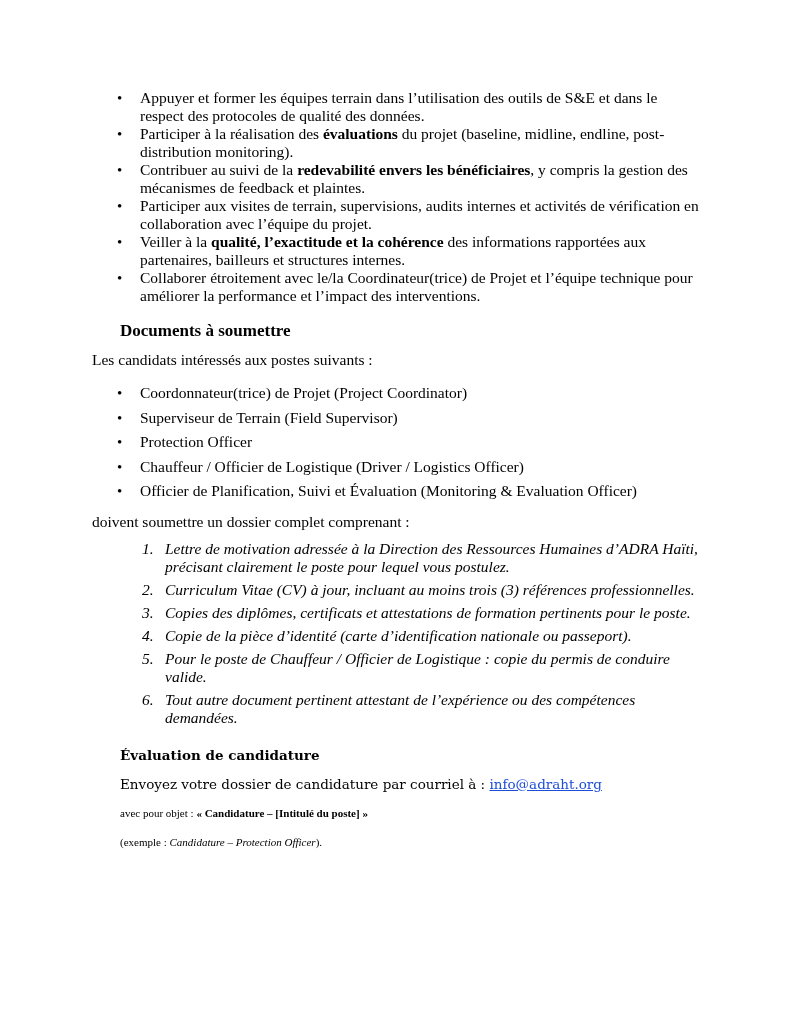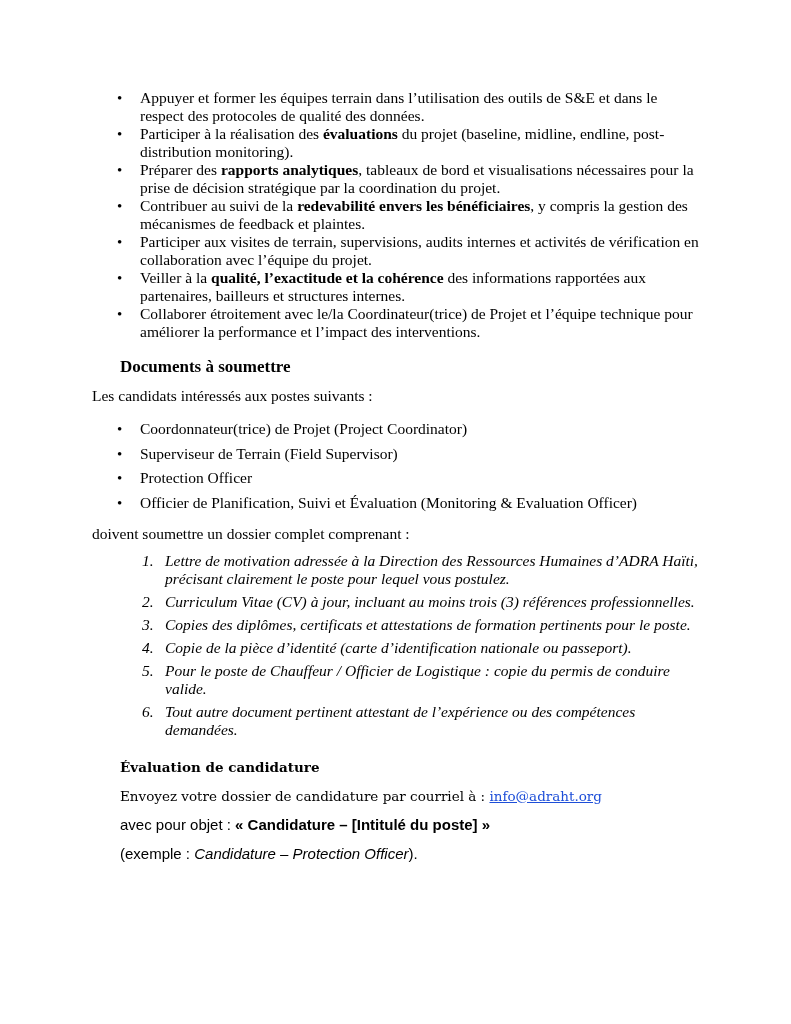--- a/index.html
+++ b/index.html
@@ -49,48 +49,48 @@
   p.intro { margin-top:10px; }
   p.dossier-intro { margin-top:13px; }
 
   .modalites { margin-left:28px; margin-top:20px; }
   .modalites h3 {
     font-family:"DejaVu Serif", serif;
     font-size:13.5px; line-height:17px; font-weight:bold;
   }
   .modalites p { margin-top:11px; font-size:13.5px; line-height:18px; }
   .modalites p.serif-line { font-family:"DejaVu Serif", serif; }
-  .modalites p.sans-line { font-family:Liberation Sans, sans-serif; font-size:15px; }
+  .modalites p.sans-line { font-family:Liberation Serif, serif; font-size:11px; }
   a.email-link { color:#1d4ed8; text-decoration:underline; cursor:pointer; }
   .modalites em { font-style:italic; }
   .modalites strong { font-weight:bold; }
 </style>
 </head>
 <body>
 
 <div class="page body-text">
 
   <ul class="bullets tight">
       <li><span>Appuyer et former les équipes terrain dans l’utilisation des outils de S&amp;E et dans le respect des protocoles de qualité des données.</span></li>
       <li><span>Participer à la réalisation des </span><span class="b">évaluations</span><span> du projet (baseline, midline, endline, post-distribution monitoring).</span></li>
-      <li><span>Préparer des </span><span class="b">rapports analytiques</span><span>, tableaux de bord et visualisations nécessaires pour la prise de décision stratégique par la coordination du projet.</span></li>
       <li><span>Contribuer au suivi de la </span><span class="b">redevabilité envers les bénéficiaires</span><span>, y compris la gestion des mécanismes de feedback et plaintes.</span></li>
       <li><span>Participer aux visites de terrain, supervisions, audits internes et activités de vérification en collaboration avec l’équipe du projet.</span></li>
       <li><span>Veiller à la </span><span class="b">qualité, l’exactitude et la cohérence</span><span> des informations rapportées aux partenaires, bailleurs et structures internes.</span></li>
       <li><span>Collaborer étroitement avec le/la Coordinateur(trice) de Projet et l’équipe technique pour améliorer la performance et l’impact des interventions.</span></li>
     </ul>
 
   <h2 class="section-heading">Documents à soumettre</h2>
 
   <p class="intro">Les candidats intéressés aux postes suivants :</p>
 
   <ul class="bullets loose">
       <li><span>Coordonnateur(trice) de Projet (Project Coordinator)</span></li>
       <li><span>Superviseur de Terrain (Field Supervisor)</span></li>
       <li><span>Protection Officer</span></li>
+      <li><span>Chauffeur / Officier de Logistique (Driver / Logistics Officer)</span></li>
       <li><span>Officier de Planification, Suivi et Évaluation (Monitoring &amp; Evaluation Officer)</span></li>
     </ul>
 
   <p class="dossier-intro">doivent soumettre un dossier complet comprenant :</p>
 
   <ol class="numbered">
       <li><span>Lettre de motivation adressée à la Direction des Ressources Humaines d’ADRA Haïti, précisant clairement le poste pour lequel vous postulez.</span></li>
       <li><span>Curriculum Vitae (CV) à jour, incluant au moins trois (3) références professionnelles.</span></li>
       <li><span>Copies des diplômes, certificats et attestations de formation pertinents pour le poste.</span></li>
       <li><span>Copie de la pièce d’identité (carte d’identification nationale ou passeport).</span></li>

